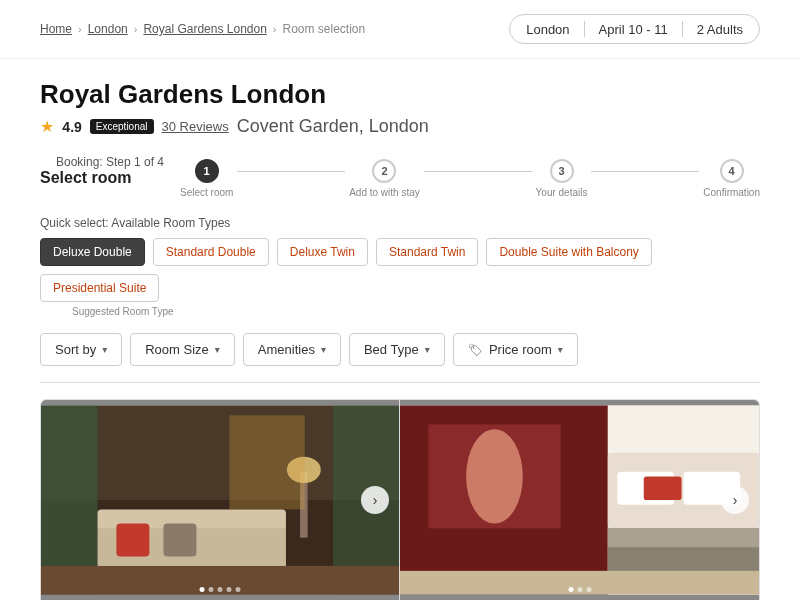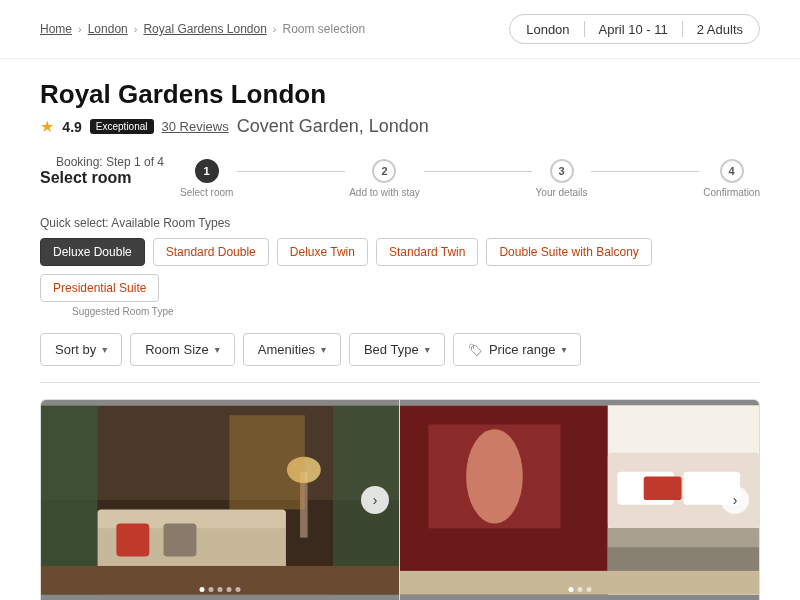--- a/index.html
+++ b/index.html
@@ -142,21 +142,21 @@
     <button class="filter-btn">
       <span>Amenities</span>
       <span class="chevron">▾</span>
     </button>
     <button class="filter-btn">
       <span>Bed Type</span>
       <span class="chevron">▾</span>
     </button>
     <button class="filter-btn">
       <span class="filter-icon">🏷</span>
-      <span>Price range</span>
+      <span>Price room</span>
       <span class="chevron">▾</span>
     </button>
   </div>
 
   <div class="rooms-grid">
 
     <div class="room-card">
       <div class="room-img-container">
         <svg class="room-img-placeholder" viewBox="0 0 380 200" xmlns="http://www.w3.org/2000/svg">
           <rect width="380" height="200" fill="#4a3828"></rect>

